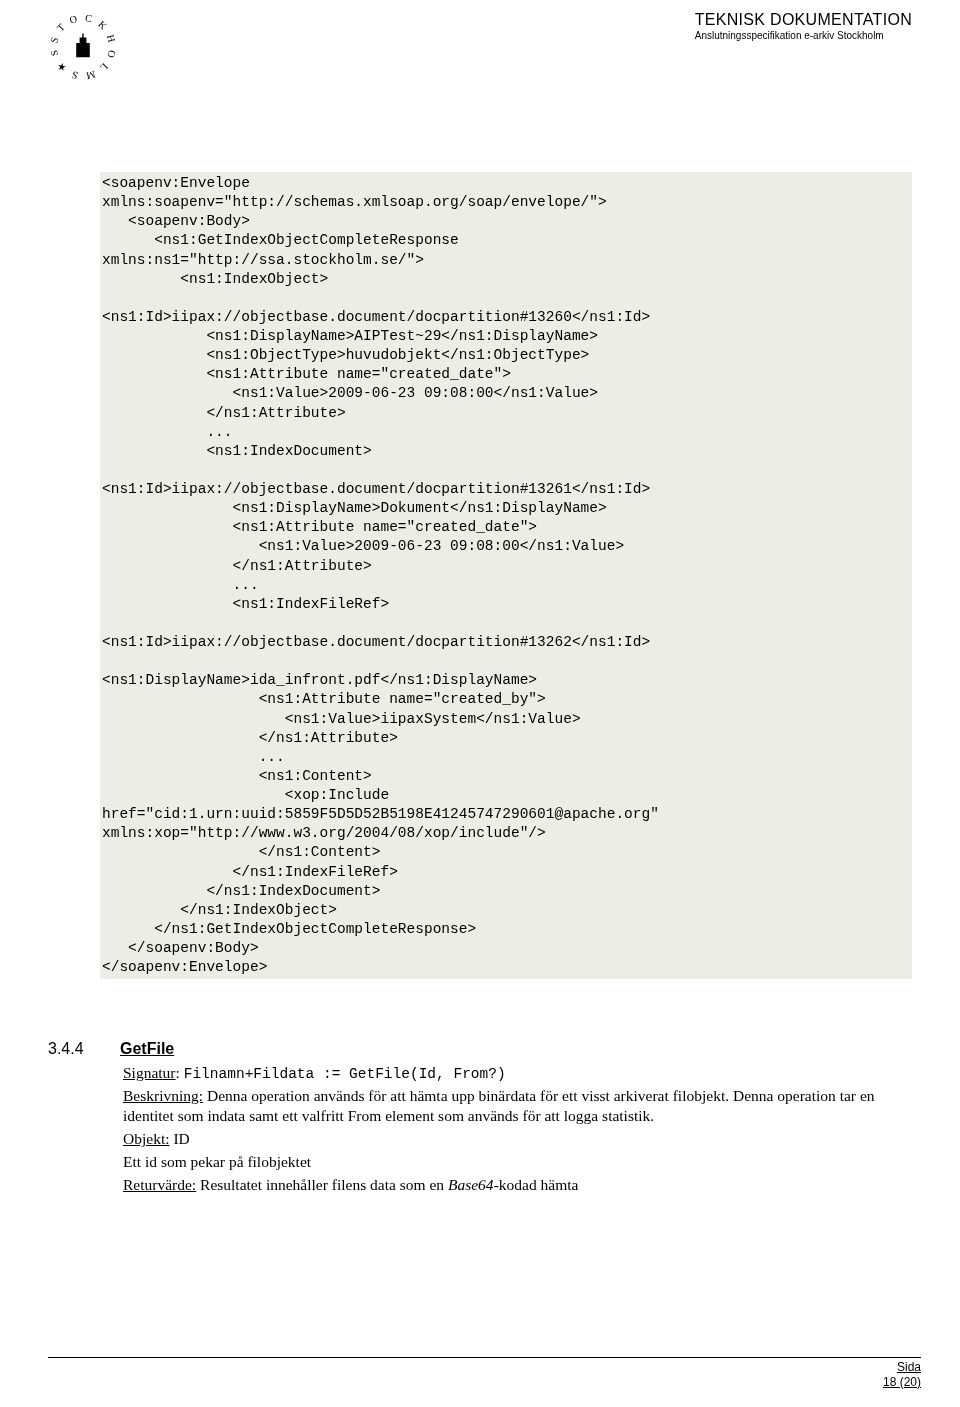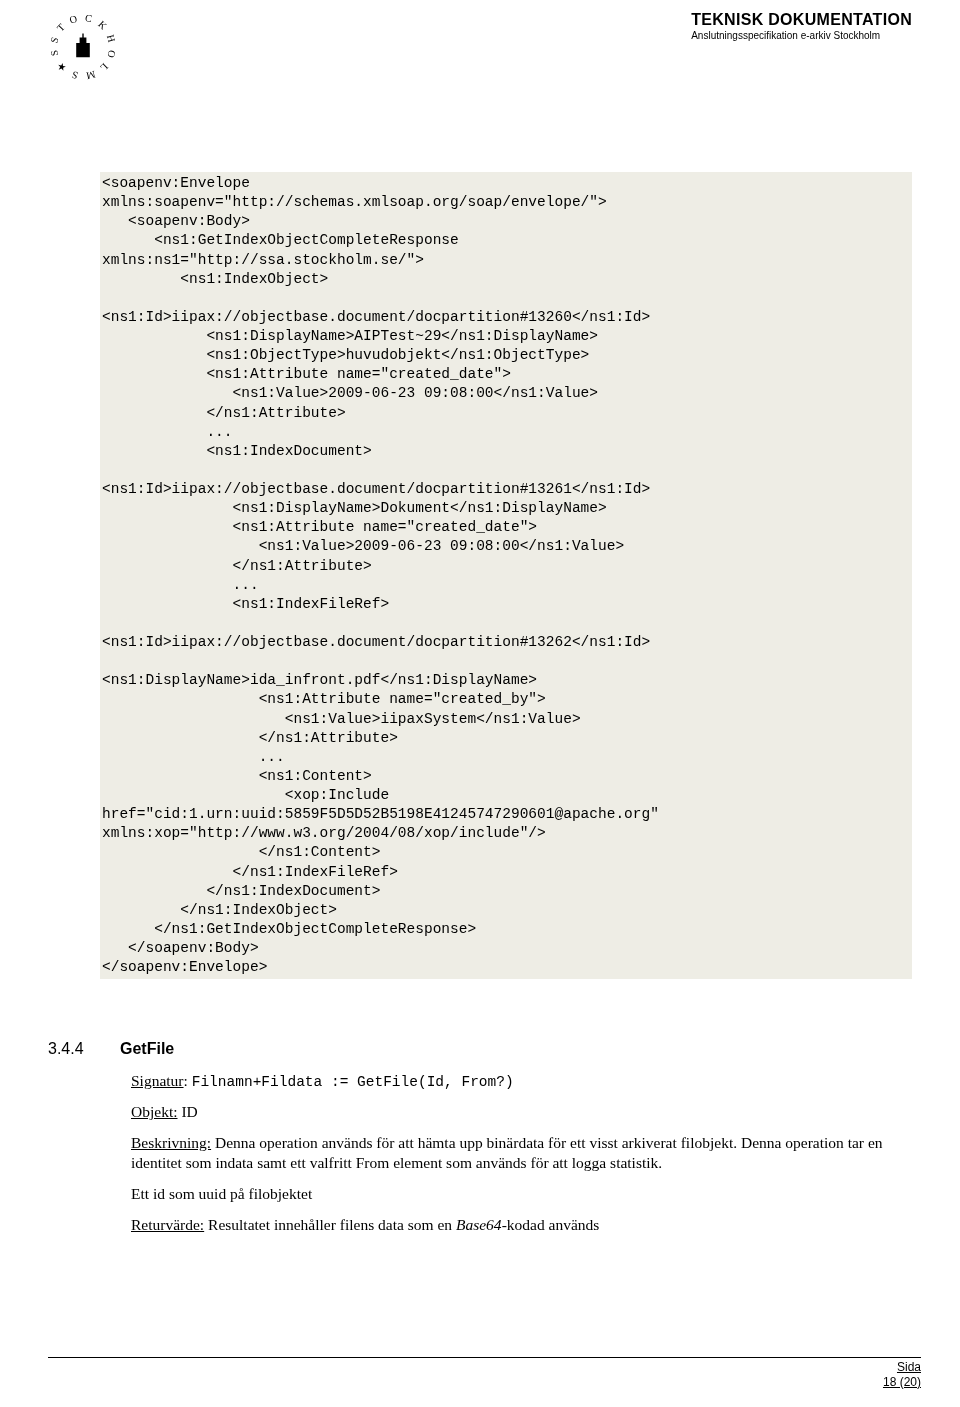--- a/index.html
+++ b/index.html
@@ -28,21 +28,21 @@
     display: flex;
     align-items: center;
     justify-content: center;
     margin-top: 2px;
   }
   .header-right {
     text-align: left;
     font-family: Arial, Helvetica, sans-serif;
   }
   .header-title {
-    font-weight: bold;
+    font-weight: normal;
     font-size: 16px;
     letter-spacing: 0.3px;
   }
   .header-sub {
     font-size: 10px;
   }
   .code-block {
     background: #eeede5;
     font-family: "Courier New", Courier, monospace;
     font-size: 14.5px;
@@ -63,23 +63,24 @@
     font-size: 16px;
     width: 72px;
     flex-shrink: 0;
   }
   .section-body { flex: 1; }
   .section-title {
     font-family: Arial, Helvetica, sans-serif;
     font-weight: bold;
     font-size: 16px;
     margin-bottom: 2px;
+    text-decoration: underline;
   }
   .section-body p {
-    margin: 11px;
+    margin: 3px;
   }
   .ul { text-decoration: underline; }
   .mono { font-family: "Courier New", Courier, monospace; font-size: 14.5px; }
   .italic { font-style: italic; }
   .footer {
     position: absolute;
     bottom: 18px;
     left: 48px;
     right: 39px;
     text-decoration: underline;
@@ -165,28 +166,28 @@
 &lt;/soapenv:Envelope&gt;</pre>
 
   <div class="section">
     <div class="section-num">3.4.4</div>
     <div class="section-body">
       <div class="section-title">GetFile</div>
       <p>
         <span class="ul">Signatur</span><span>: </span><span class="mono">Filnamn+Fildata := GetFile(Id, From?)</span>
       </p>
       <p>
+        <span class="ul">Beskrivning:</span><span> Denna operation används för att hämta upp binärdata för ett visst arkiverat filobjekt. Denna operation tar en identitet som indata samt ett valfritt From element som används för att logga statistik.</span>
+      </p>
+      <p>
         <span class="ul">Objekt:</span><span>  ID</span>
       </p>
+      <p>Ett id som pekar på filobjektet</p>
       <p>
-        <span class="ul">Beskrivning:</span><span> Denna operation används för att hämta upp binärdata för ett visst arkiverat filobjekt. Denna operation tar en identitet som indata samt ett valfritt From element som används för att logga statistik.</span>
-      </p>
-      <p>Ett id som uuid på filobjektet</p>
-      <p>
-        <span class="ul">Returvärde:</span><span>  Resultatet innehåller filens data som en </span><span class="italic">Base64</span><span>-kodad används</span>
+        <span class="ul">Returvärde:</span><span>  Resultatet innehåller filens data som en </span><span class="italic">Base64</span><span>-kodad hämta</span>
       </p>
     </div>
   </div>
 
   <div class="footer">
     <hr class="footer-line">
     <div class="footer-text">
       <div>Sida</div>
       <div>18 (20)</div>
     </div>

